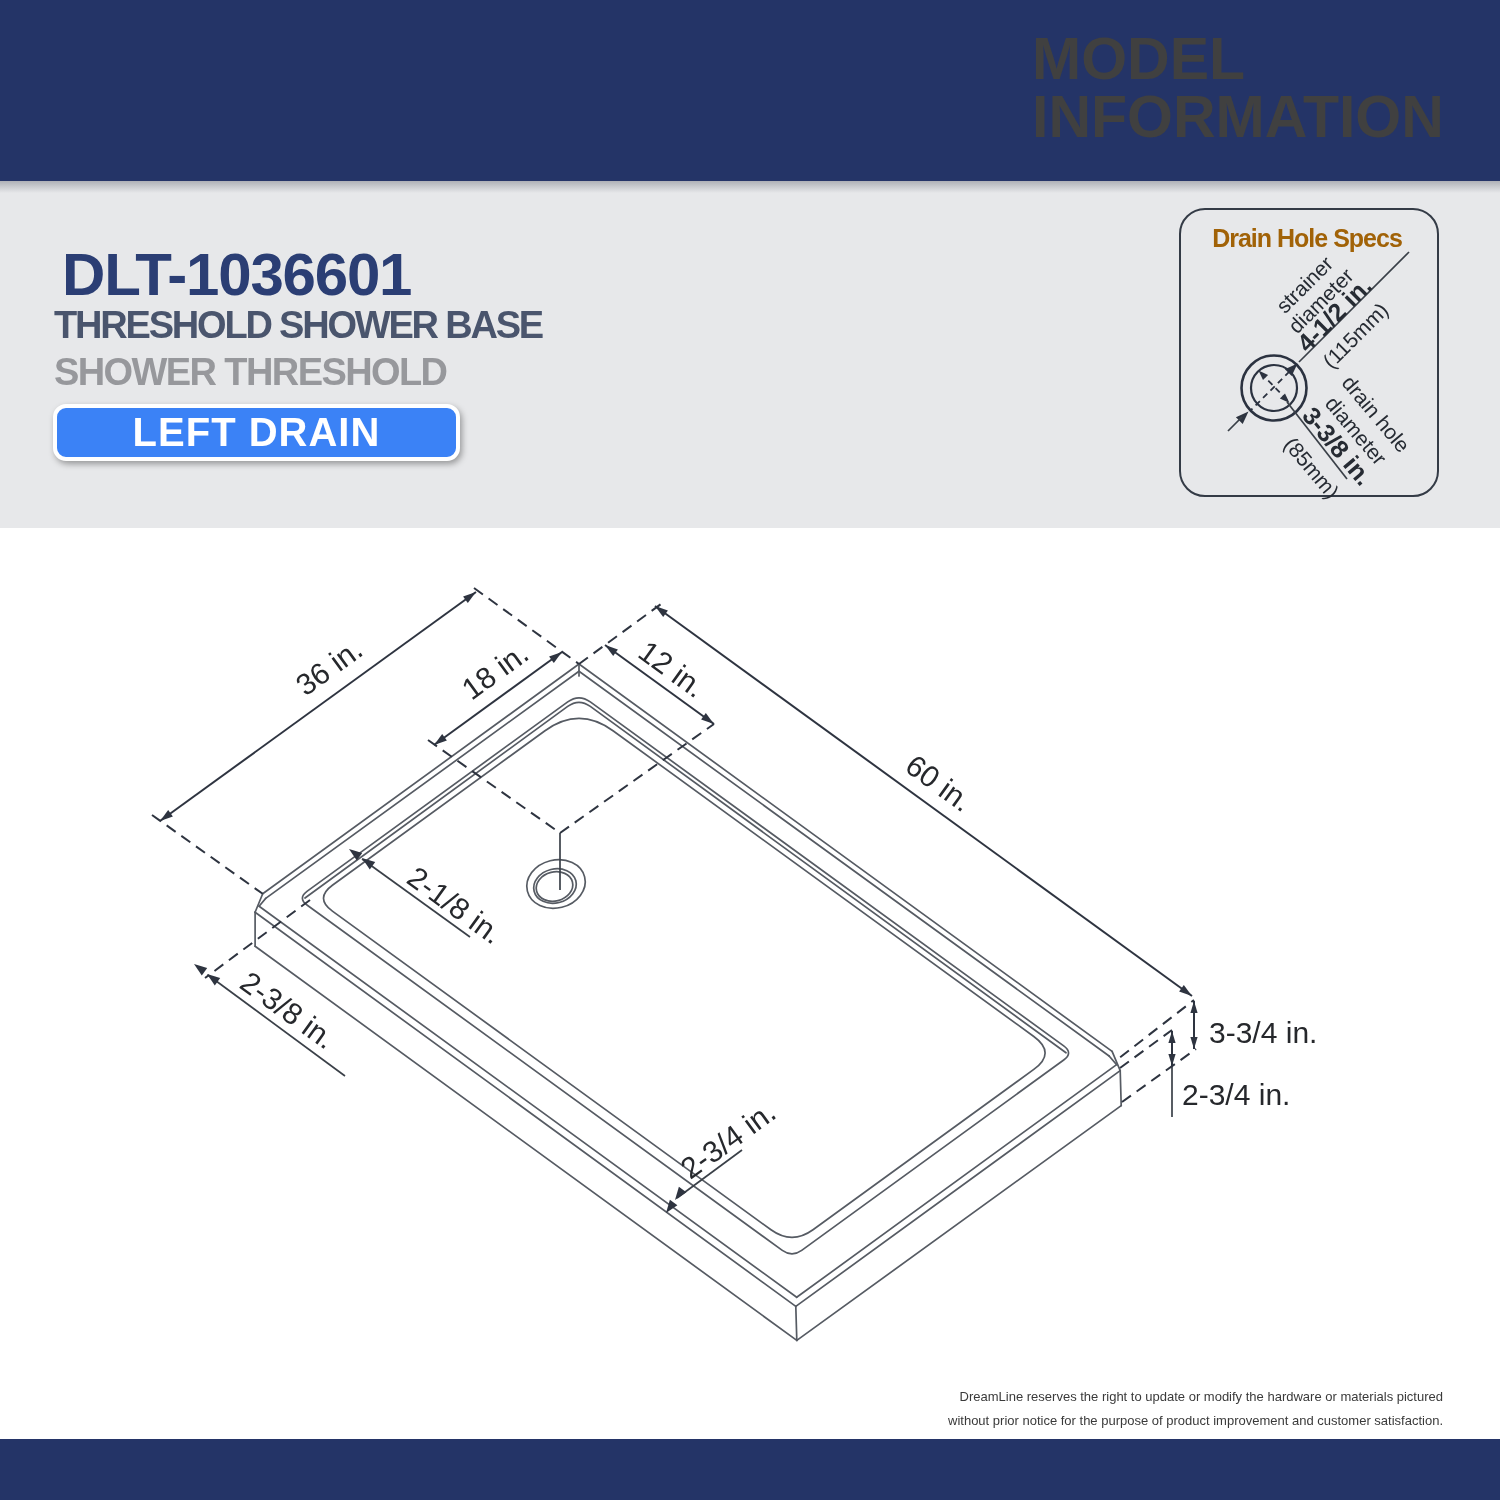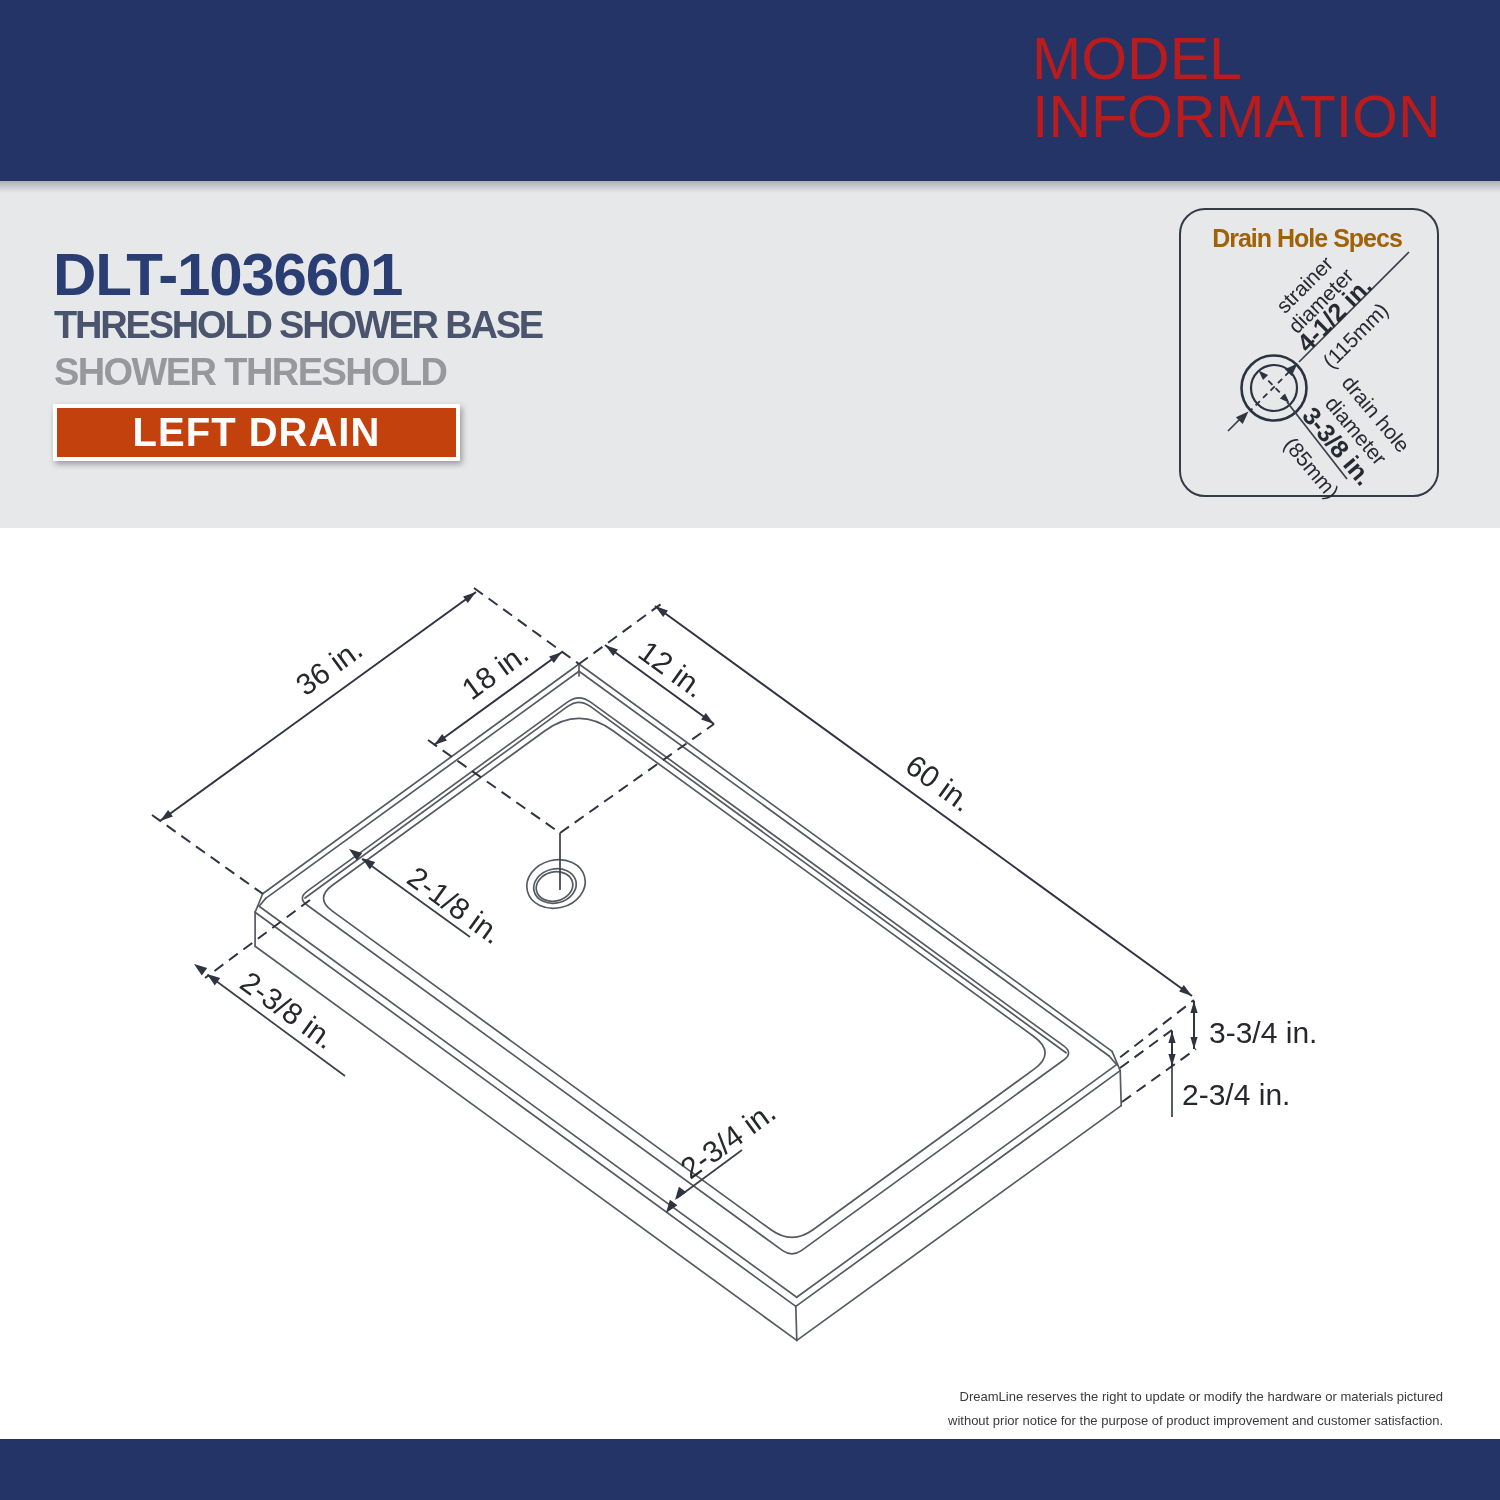--- a/index.html
+++ b/index.html
@@ -2,27 +2,27 @@
 <html><head>
 <meta charset="utf-8">
 <style>
   html,body { margin:0; padding:0; }
   .page { position:relative; width:1500px; height:1500px; background:#ffffff;
           font-family:"Liberation Sans", sans-serif; overflow:hidden; }
   .hdr { position:absolute; left:0; top:0; width:1500px; height:181px; background:#243467; }
   .hdrshadow { position:absolute; left:0; top:181px; width:1500px; height:12px;
       background:linear-gradient(to bottom, rgba(105,110,120,0.45), rgba(231,232,234,0)); }
   .grayband { position:absolute; left:0; top:181px; width:1500px; height:347px; background:#e7e8ea; }
-  .mi { position:absolute; left:1032px; top:27px; color:#b91c1c; font-weight:normal;
+  .mi { position:absolute; left:1032px; top:27px; color:#404040; font-weight:bold;
          font-size:59px; line-height:58px; letter-spacing:0px; padding-top:3px; }
-  .dlt { position:absolute; left:53px; top:240px; color:#2b3e74; font-weight:bold; font-size:60px; letter-spacing:-1.2px; }
+  .dlt { position:absolute; left:62px; top:240px; color:#2b3e74; font-weight:bold; font-size:60px; letter-spacing:-1.2px; }
   .slim { position:absolute; left:54px; top:304px; color:#4a556d; font-weight:bold; font-size:38px; letter-spacing:-2.2px; }
   .dbl { position:absolute; left:54px; top:351px; color:#97989c; font-weight:bold; font-size:38px; letter-spacing:-1.6px; }
-  .btn { position:absolute; left:53px; top:404px; width:399px; height:49px; background:#c2410c;
-         border:4px solid #ffffff; border-radius:1px; box-shadow:2px 3px 6px rgba(0,0,0,0.35);
+  .btn { position:absolute; left:53px; top:404px; width:399px; height:49px; background:#3b82f6;
+         border:4px solid #ffffff; border-radius:13px; box-shadow:2px 3px 6px rgba(0,0,0,0.35);
          color:#ffffff; font-weight:bold; font-size:40px; text-align:center; line-height:49px; letter-spacing:1px; }
   .panel { position:absolute; left:1179px; top:208px; width:256px; height:285px;
            border:2.5px solid #343b46; border-radius:26px; }
   .ptitle { position:absolute; left:1179px; top:224px; width:256px; text-align:center;
             font-weight:bold; font-size:25px; color:#a16207; letter-spacing:-1px; }
   .disc { position:absolute; right:57px; top:1385px; width:900px; text-align:right;
           font-size:13px; line-height:24px; color:#3a3a3a; }
   .ftr { position:absolute; left:0; top:1439px; width:1500px; height:61px; background:#243467; }
 </style>
 </head>

